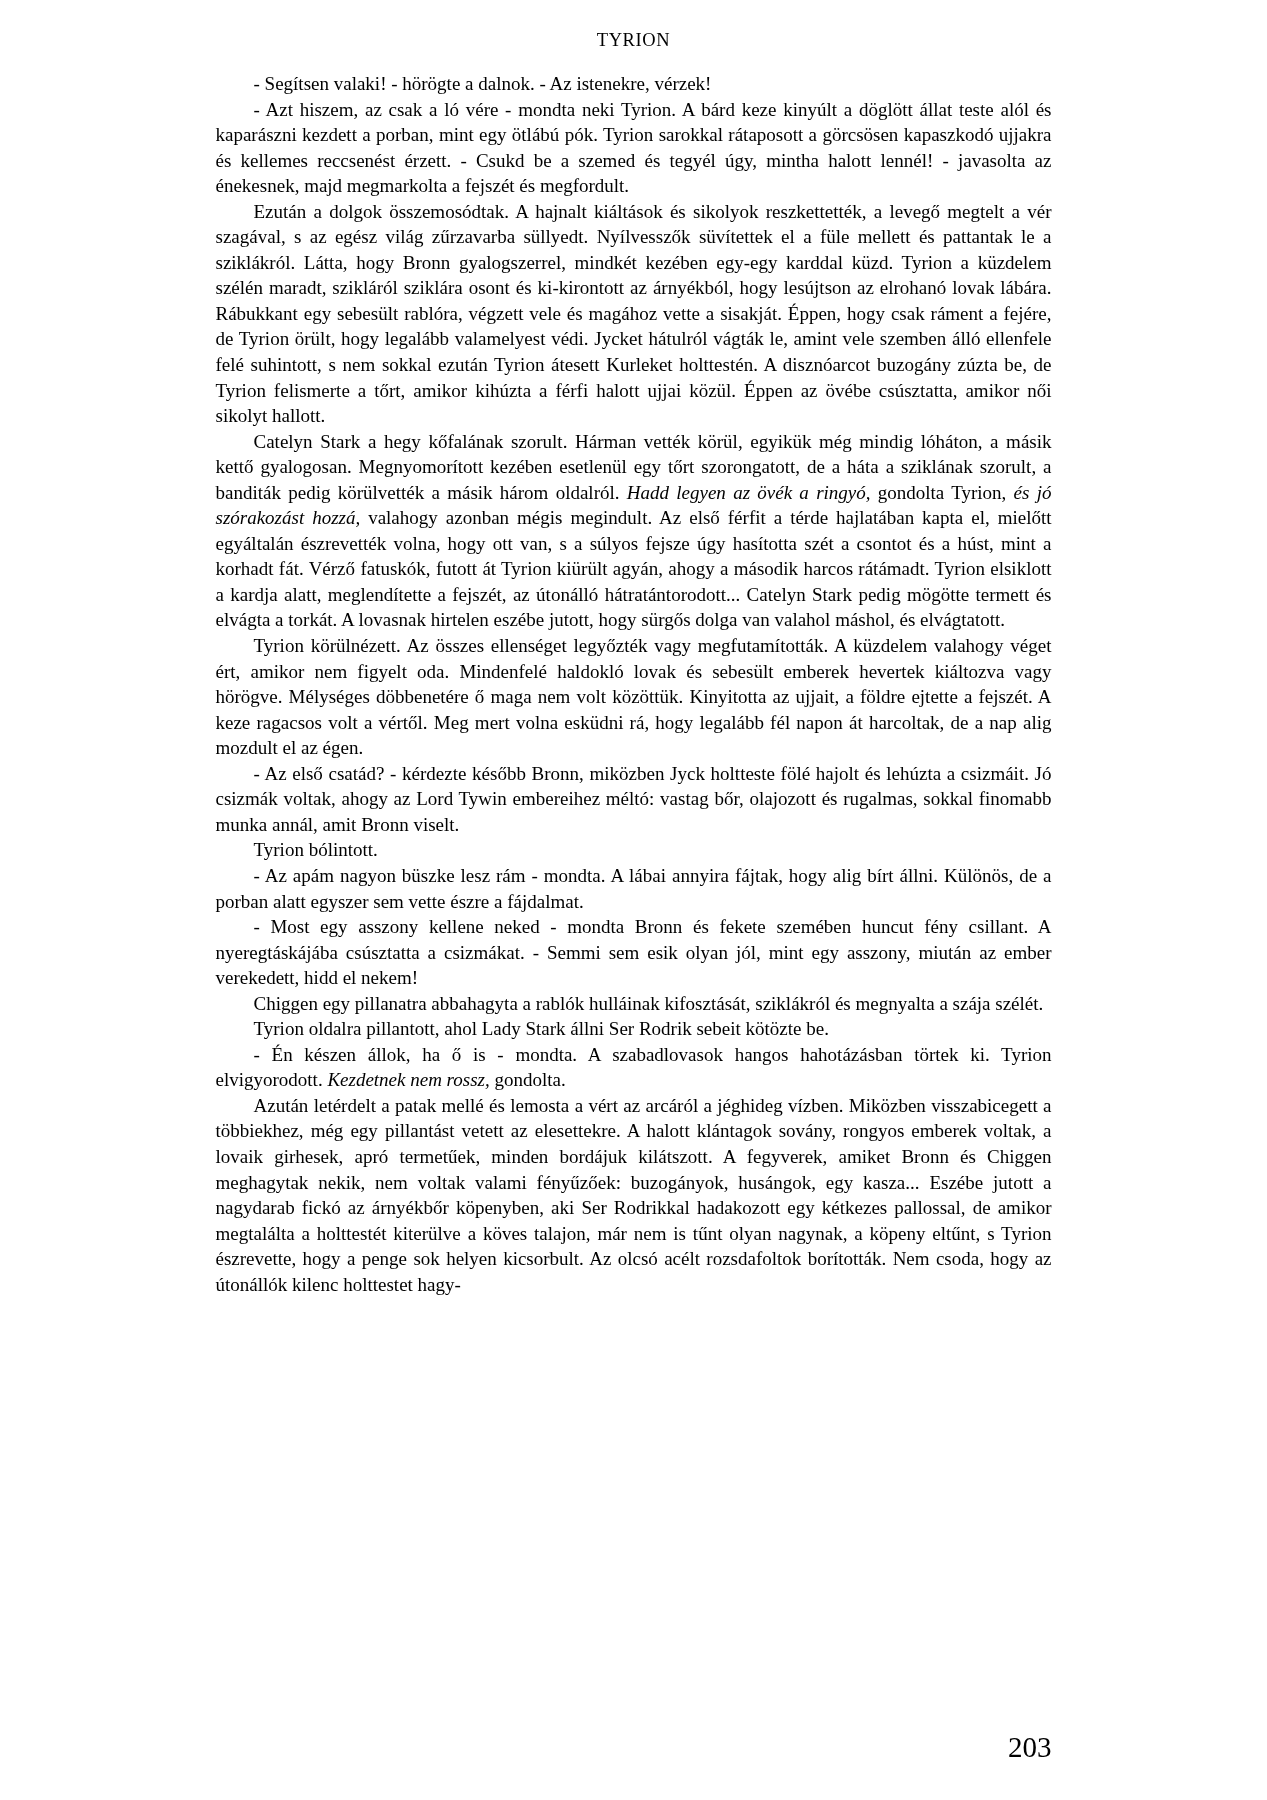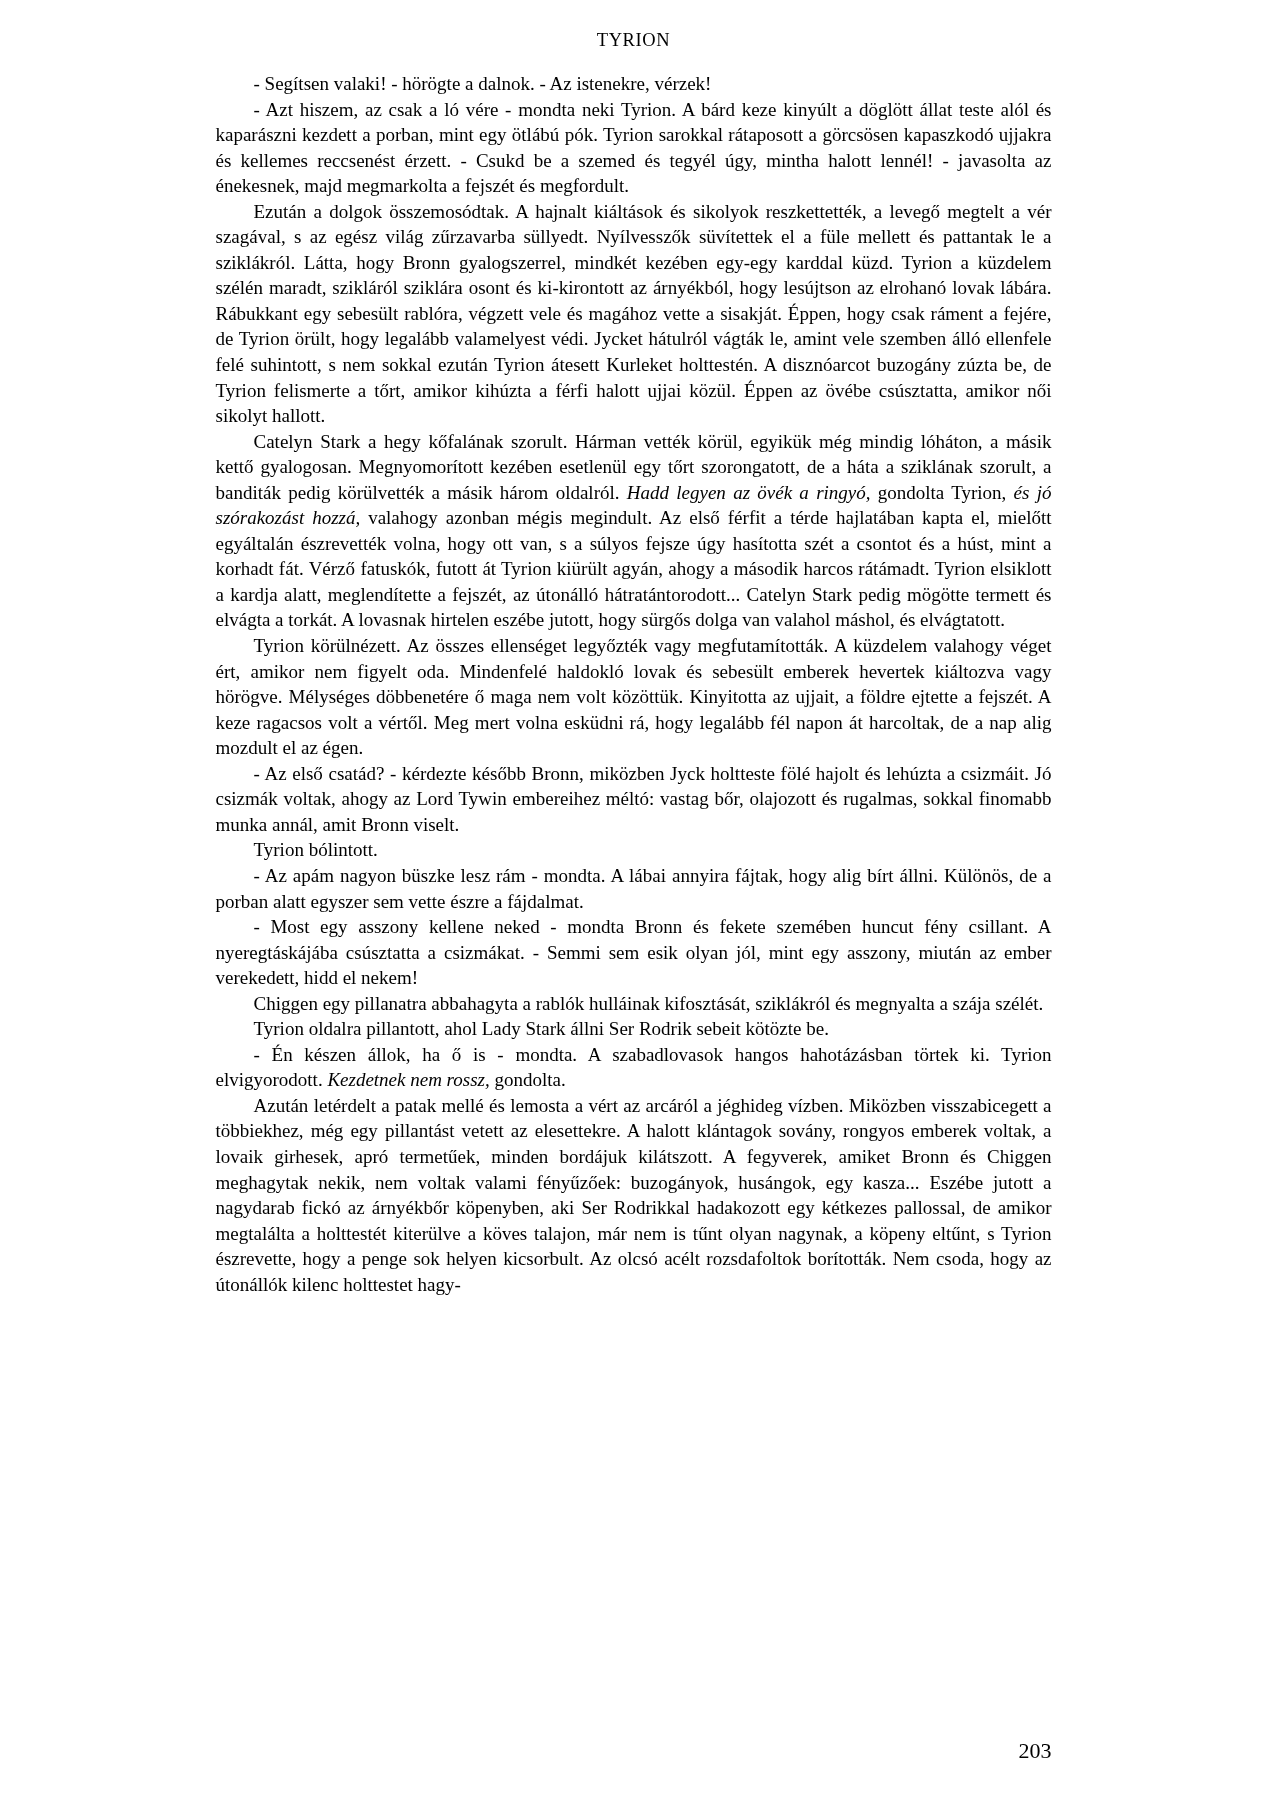--- a/index.html
+++ b/index.html
@@ -38,21 +38,21 @@
     margin: 0;
     text-indent: 2.0em;
   }
   em {
     font-style: italic;
   }
   .folio {
     position: absolute;
     right: 105px;
     bottom: 36px;
-    font-size: 22px;
+    font-size: 29px;
     text-align: right;
   }
 </style>
 </head>
 <body>
 
 <div class="page">
 
   <div class="running-head">TYRION</div>
 

